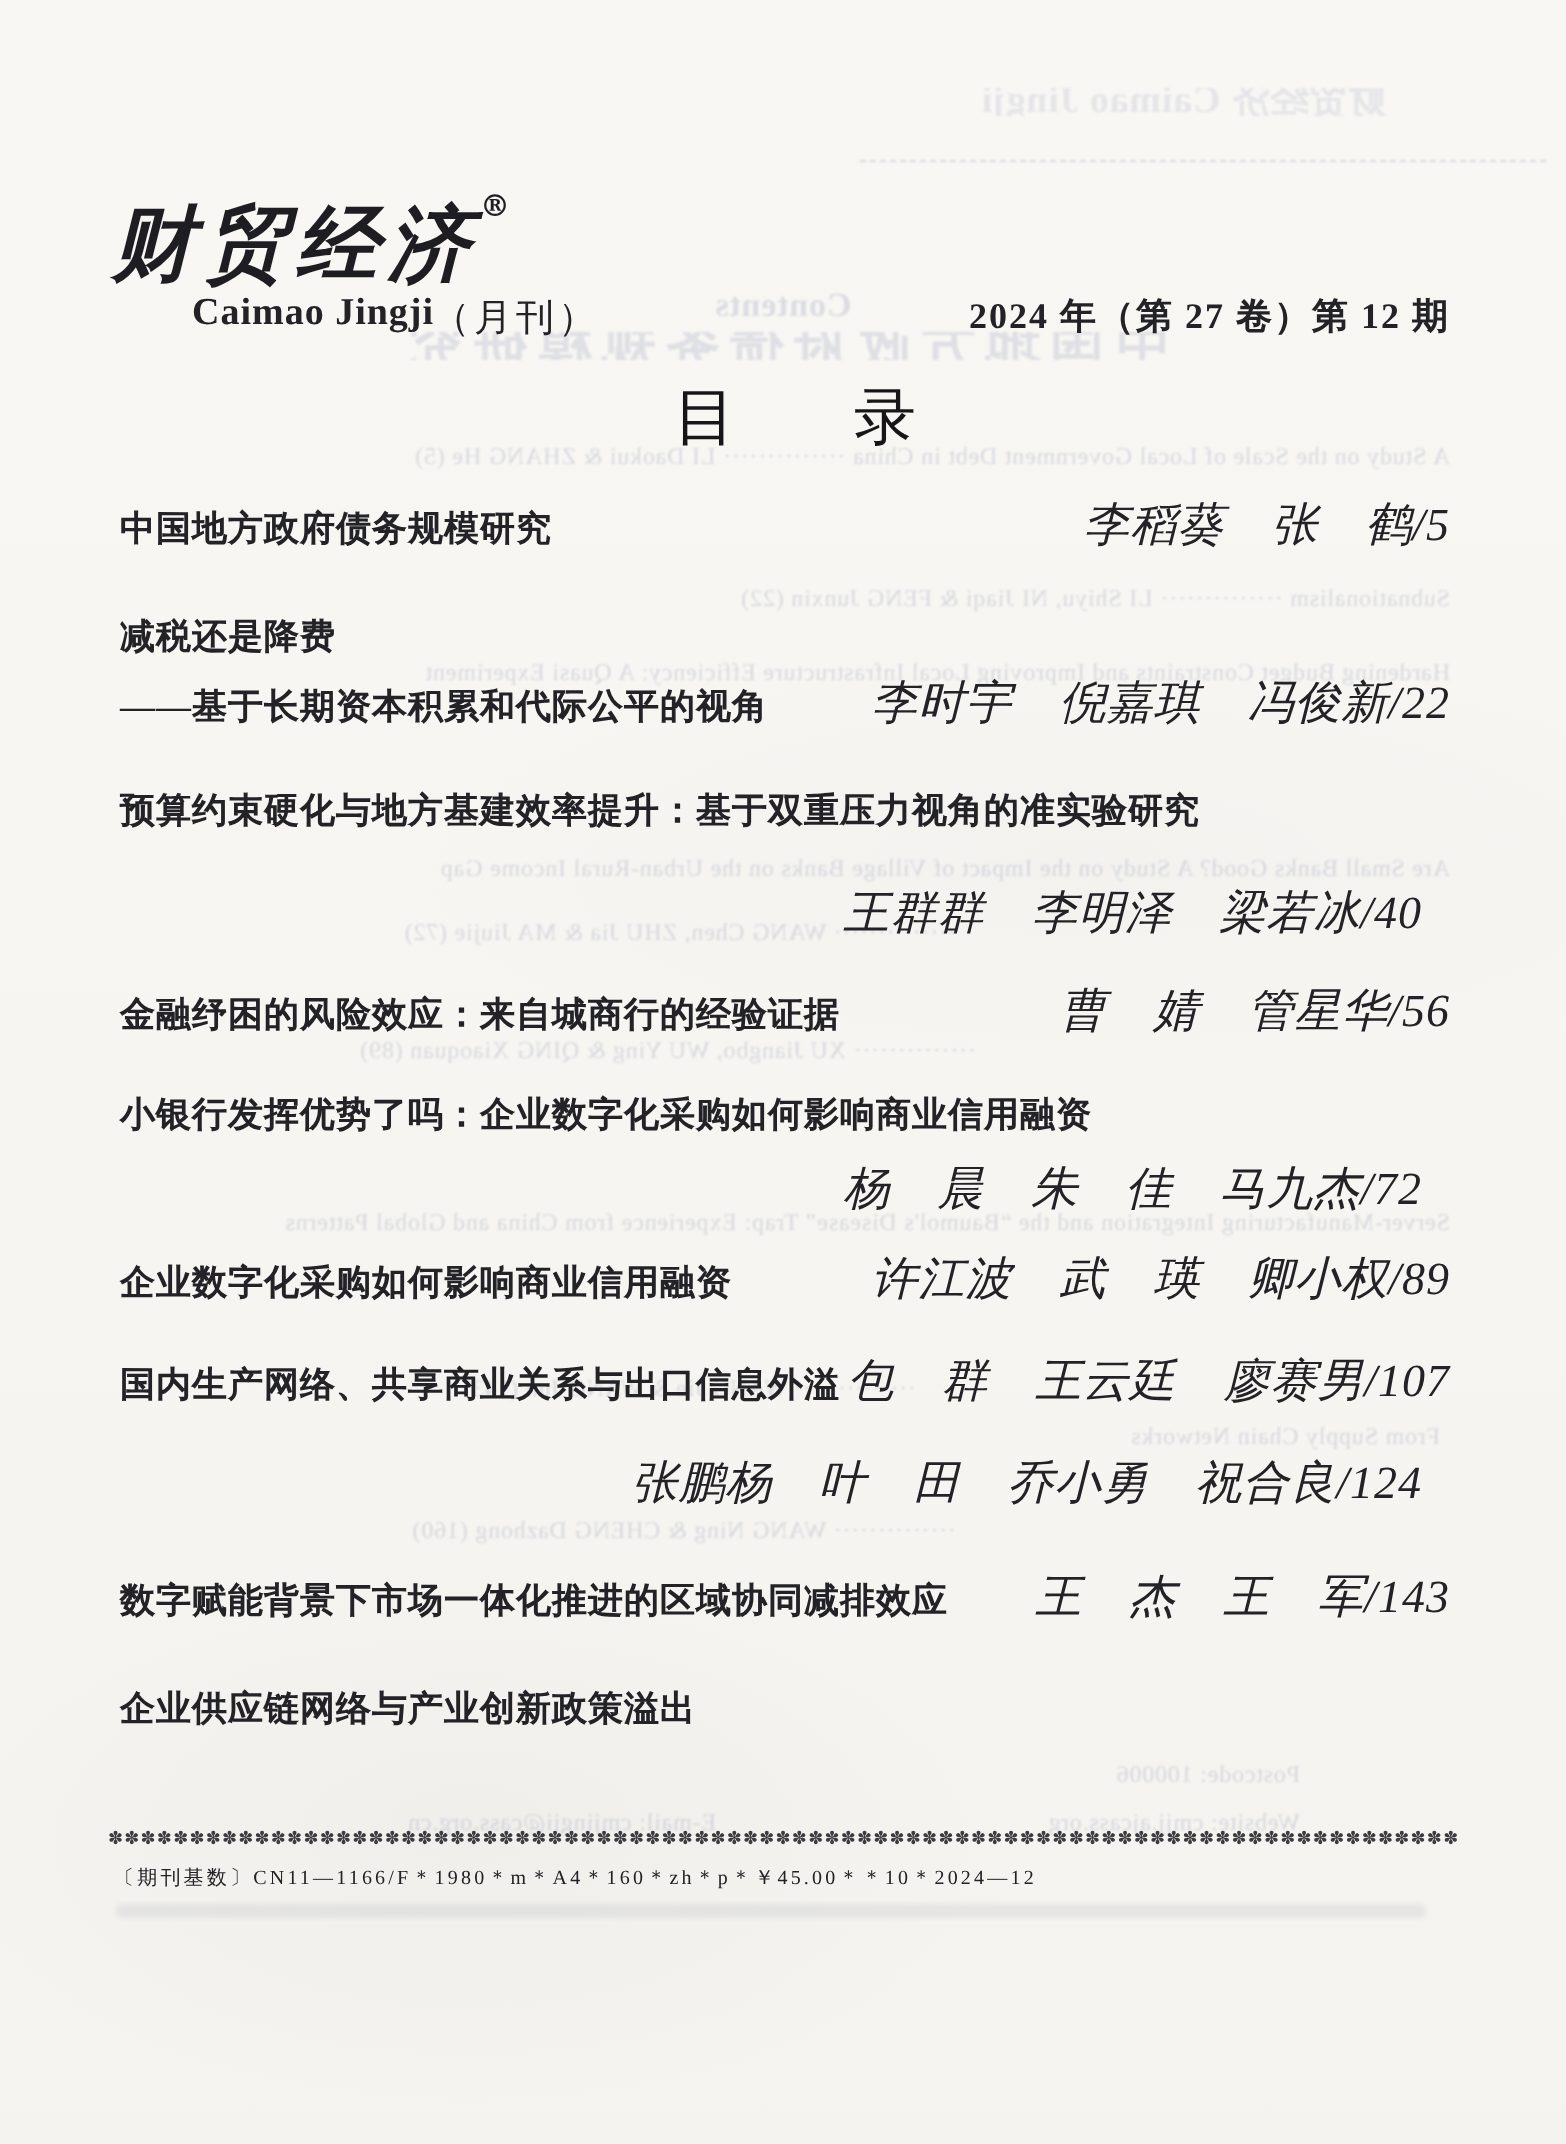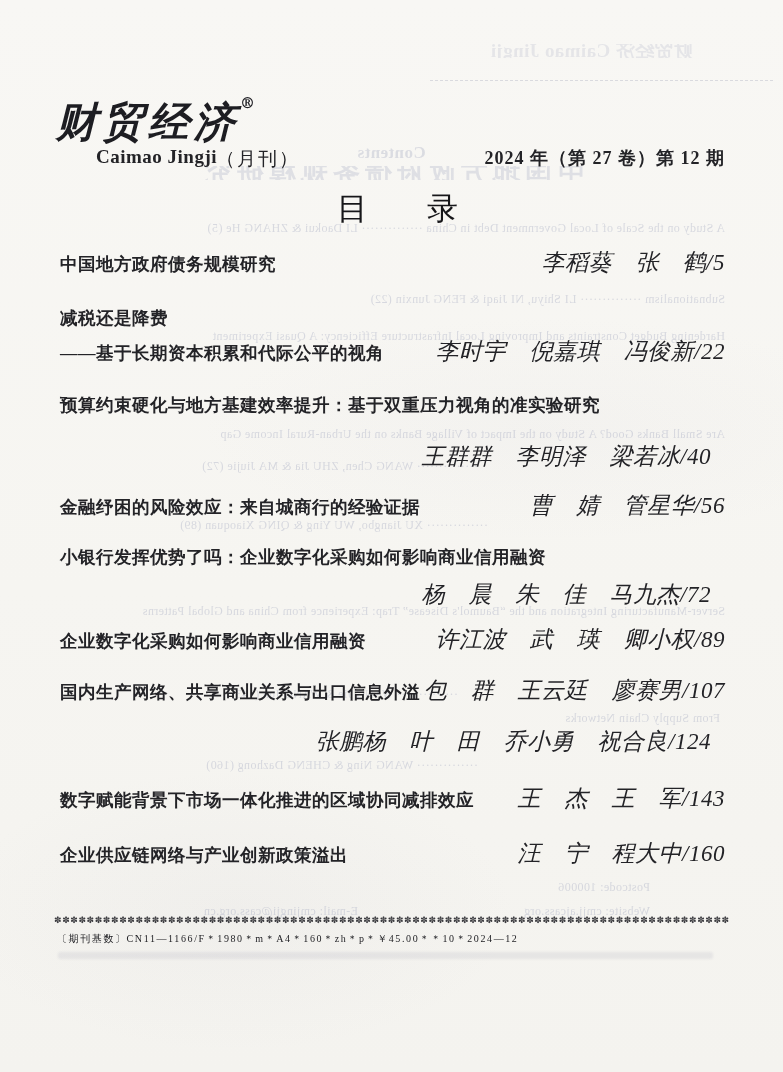--- a/index.html
+++ b/index.html
@@ -173,21 +173,20 @@
         <div class="authors-line pr mt24"><span class="a">张鹏杨　叶　田　乔小勇　祝合良/124</span></div>
       </div>
 
       <div class="entry row mt34">
         <span class="t">数字赋能背景下市场一体化推进的区域协同减排效应</span>
         <span class="a">王　杰　王　军/143</span>
       </div>
 
       <div class="entry row mt32">
         <span class="t">企业供应链网络与产业创新政策溢出</span>
-        <span class="a">汪　宁　程大中/160</span>
       </div>
 
     </section>
 
     <div class="ornament-row">✽✽✽✽✽✽✽✽✽✽✽✽✽✽✽✽✽✽✽✽✽✽✽✽✽✽✽✽✽✽✽✽✽✽✽✽✽✽✽✽✽✽✽✽✽✽✽✽✽✽✽✽✽✽✽✽✽✽✽✽✽✽✽✽✽✽✽✽✽✽✽✽✽✽✽✽✽✽✽✽✽✽✽✽✽✽✽✽✽✽✽✽✽✽✽✽✽✽✽✽✽✽✽✽✽✽✽✽✽✽</div>
     <div class="footer-line">〔期刊基数〕CN11—1166/F＊1980＊m＊A4＊160＊zh＊p＊￥45.00＊＊10＊2024—12</div>
 
   </div>
 </div>
 

